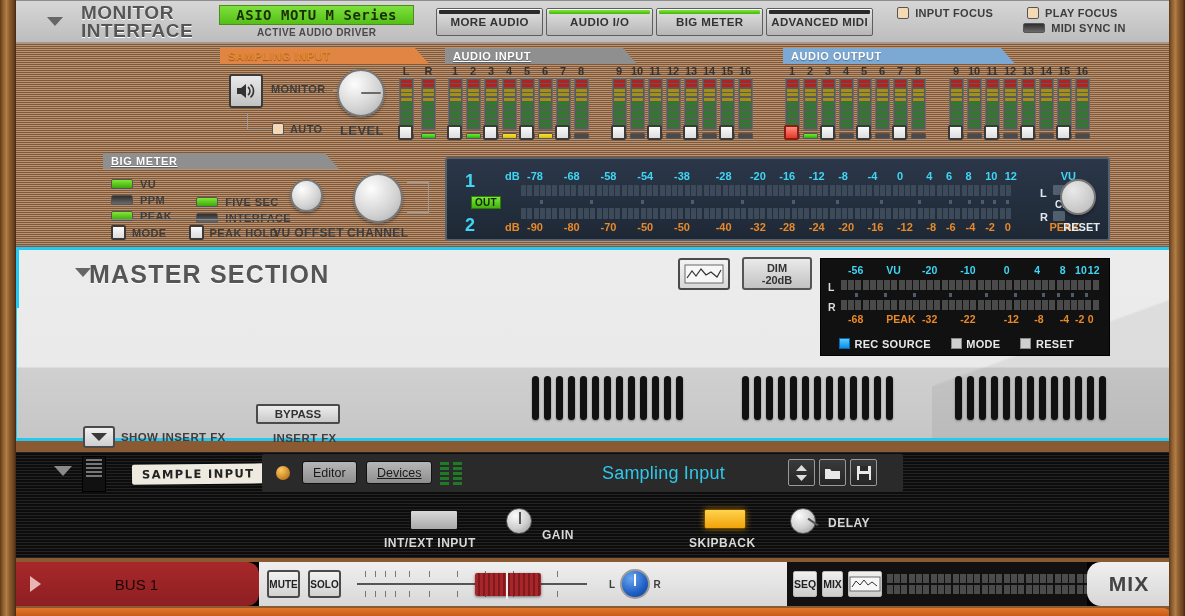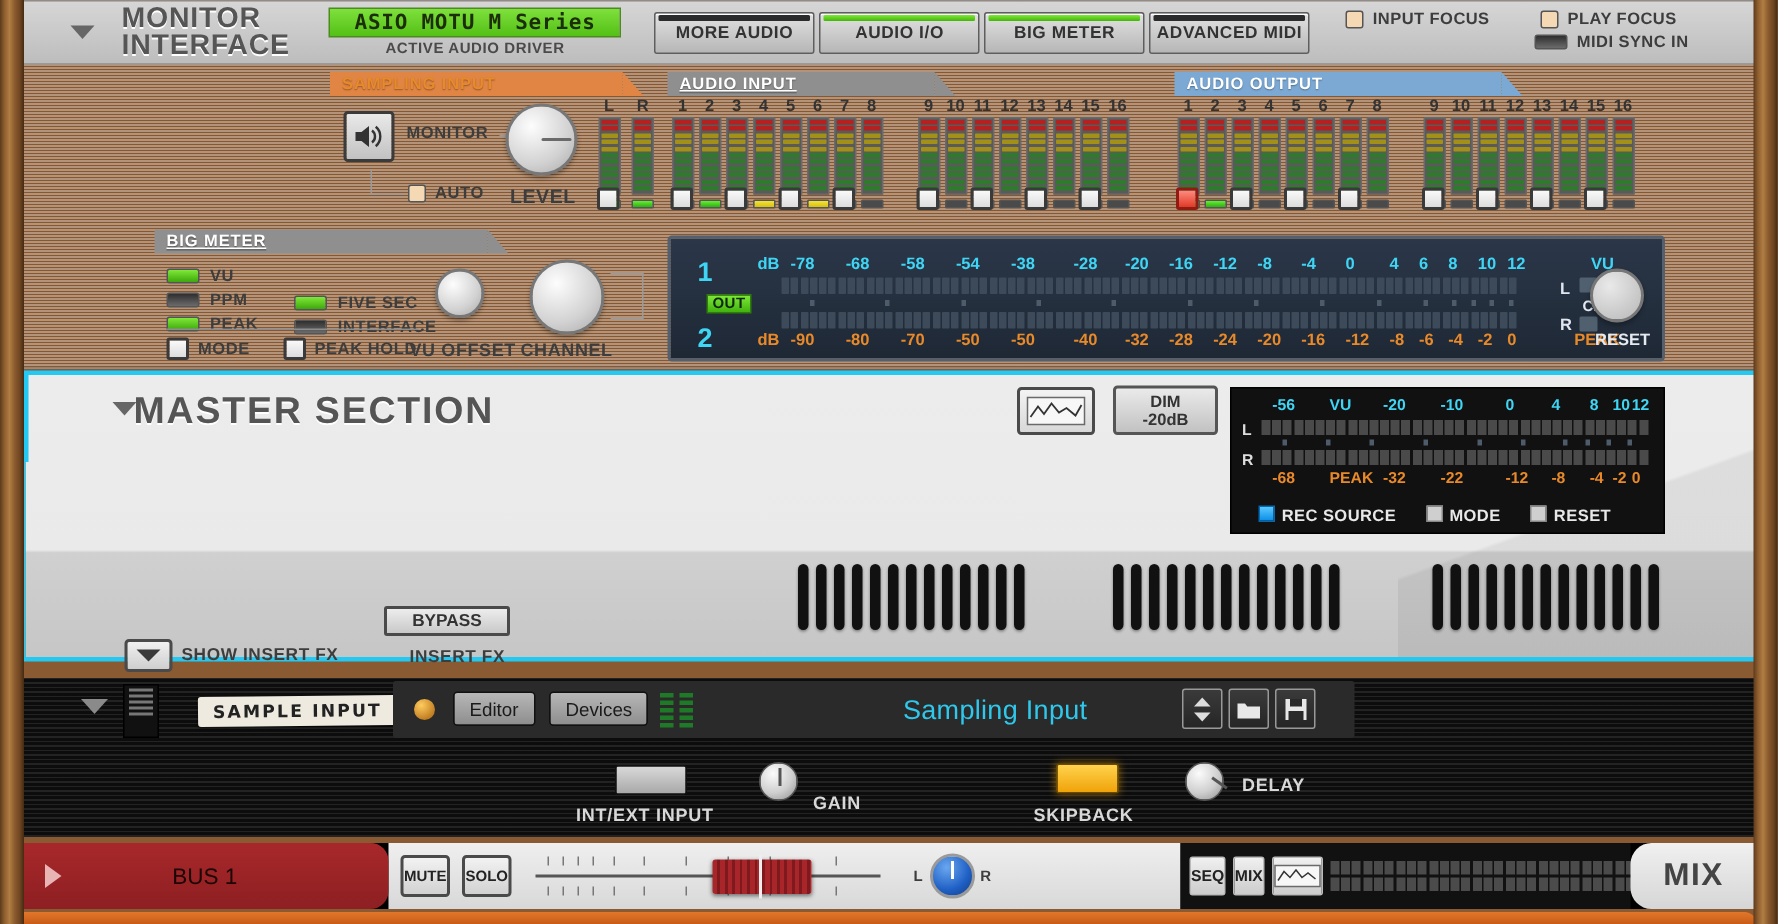--- a/index.html
+++ b/index.html
@@ -1390,21 +1390,21 @@
         <i></i>
         <i></i>
         <i></i>
       </div>
     <div class="tag">SAMPLE INPUT</div>
     <div class="hdrpanel">
       <div style="position:absolute;left:14px;top:12px;" class="dot"></div>
       <div class="sbtn" style="position:absolute;left:40px;top:7px;">
           <span>Editor</span>
         </div>
-      <div class="sbtn" style="position:absolute;left:104px;top:7px;">
+      <div class="sbtn" style="position:absolute;left:104px;top:7px;text-decoration:underline;">
           <span>Devices</span>
         </div>
       <div class="greengrid" style="position:absolute;left:178px;top:8px;">
         <span>
             <i></i>
             <i></i>
             <i></i>
             <i></i>
             <i></i>
           </span>

